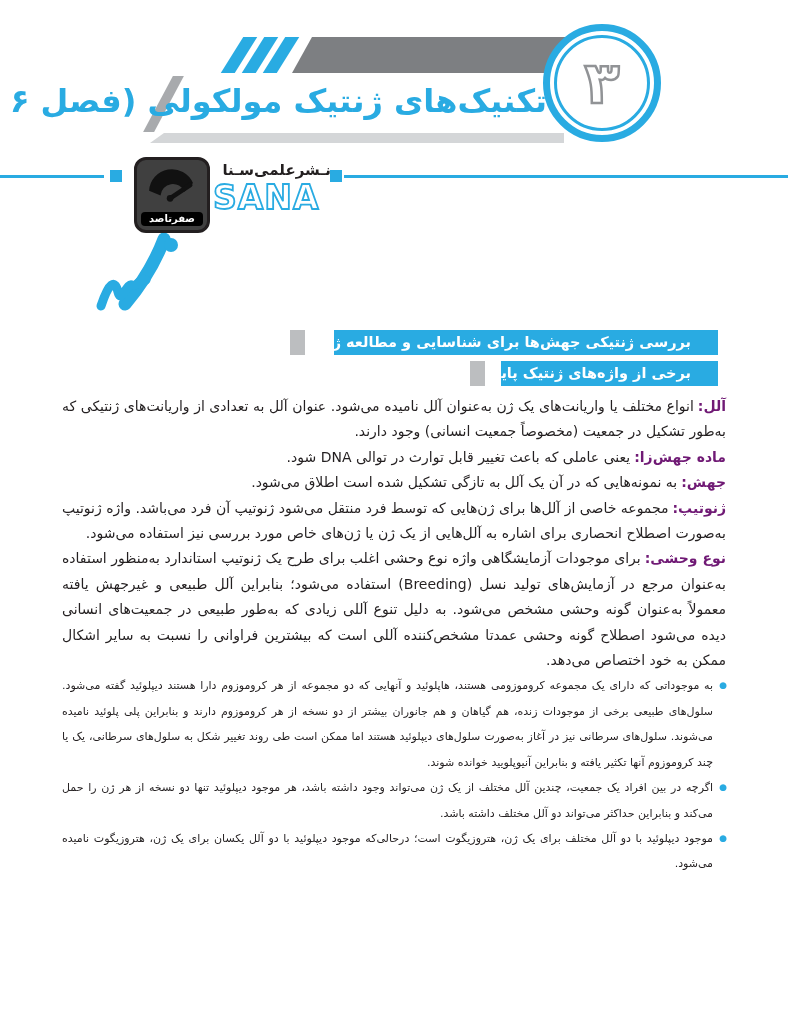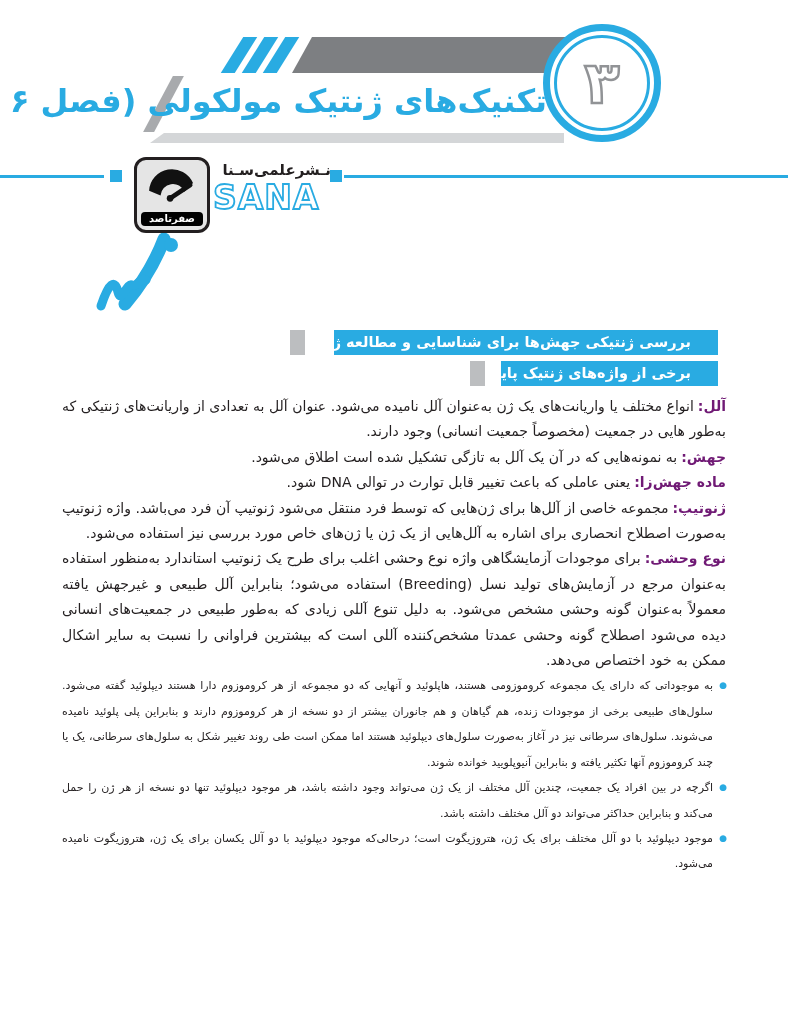--- a/index.html
+++ b/index.html
@@ -22,21 +22,21 @@
   .bottom-bar{position:absolute;left:150px;top:133px;width:414px;height:10px;background:#d4d6d8;
               clip-path:polygon(14px 0,100% 0,100% 100%,0 100%);}
 
   
   .rule{position:absolute;top:175px;height:3px;background:#29abe2;}
   .rule-left{left:0;width:104px}
   .rule-right{left:344px;right:0}
   .sq{position:absolute;top:170px;width:12px;height:12px;background:#29abe2;}
   .sq-left{left:110px}.sq-right{left:330px}
   .logo-box{position:absolute;left:134px;top:157px;width:76px;height:76px;border:3px solid #231f20;
-            border-radius:12px;background:#e5e5e5;z-index:2;box-sizing:border-box;
+            border-radius:12px;background:#404040;z-index:2;box-sizing:border-box;
             display:flex;flex-direction:column;align-items:center;justify-content:space-between;padding:4px 4px 4px;}
   .logo-badge{background:#000;color:#fff;border-radius:4px;font-size:10px;line-height:14px;
               width:62px;text-align:center;direction:rtl;font-weight:bold;}
   .brand-names{position:absolute;left:213px;top:161px;width:118px;}
   .publisher-name{direction:rtl;font-size:15px;font-weight:bold;white-space:nowrap;text-align:right;color:#231f20;}
   .logotype{font-size:33px;font-weight:800;letter-spacing:1px;line-height:1.0;color:#fff;
             -webkit-text-stroke:1.8px #29abe2;margin-top:2px;}
   .signature{position:absolute;left:92px;top:232px;}
 
   
@@ -106,27 +106,27 @@
     </div>
 
 
     <div class="section-bar bar2">
       <span class="bar-label">برخی از واژه‌های ژنتیک پایه</span>
       <span class="bar-accent"></span>
     </div>
 
     <div class="defs">
       <p class="def">
-        <span class="term">آلل:</span><span>انواع مختلف یا واریانت‌های یک ژن به‌عنوان آلل نامیده می‌شود. عنوان آلل به تعدادی از واریانت‌های ژنتیکی که به‌طور هایی در جمعیت (مخصوصاً جمعیت انسانی) وجود دارند.</span>
+        <span class="term">آلل:</span><span>انواع مختلف یا واریانت‌های یک ژن به‌عنوان آلل نامیده می‌شود. عنوان آلل به تعدادی از واریانت‌های ژنتیکی که به‌طور تشکیل در جمعیت (مخصوصاً جمعیت انسانی) وجود دارند.</span>
+      </p>
+      <p class="def">
+        <span class="term">ماده جهش‌زا:</span><span>یعنی عاملی که باعث تغییر قابل توارث در توالی DNA شود.</span>
       </p>
       <p class="def">
         <span class="term">جهش:</span><span>به نمونه‌هایی که در آن یک آلل به تازگی تشکیل شده است اطلاق می‌شود.</span>
-      </p>
-      <p class="def">
-        <span class="term">ماده جهش‌زا:</span><span>یعنی عاملی که باعث تغییر قابل توارث در توالی DNA شود.</span>
       </p>
       <p class="def">
         <span class="term">ژنوتیپ:</span><span>مجموعه خاصی از آلل‌ها برای ژن‌هایی که توسط فرد منتقل می‌شود ژنوتیپ آن فرد می‌باشد. واژه ژنوتیپ به‌صورت اصطلاح انحصاری برای اشاره به آلل‌هایی از یک ژن یا ژن‌های خاص مورد بررسی نیز استفاده می‌شود.</span>
       </p>
       <p class="def">
         <span class="term">نوع وحشی:</span><span>برای موجودات آزمایشگاهی واژه نوع وحشی اغلب برای طرح یک ژنوتیپ استاندارد به‌منظور استفاده به‌عنوان مرجع در آزمایش‌های تولید نسل (Breeding) استفاده می‌شود؛ بنابراین آلل طبیعی و غیرجهش یافته معمولاً به‌عنوان گونه وحشی مشخص می‌شود. به دلیل تنوع آللی زیادی که به‌طور طبیعی در جمعیت‌های انسانی دیده می‌شود اصطلاح گونه وحشی عمدتا مشخص‌کننده آللی است که بیشترین فراوانی را نسبت به سایر اشکال ممکن به خود اختصاص می‌دهد.</span>
       </p>
     </div>
 
     <ul class="bullets">

